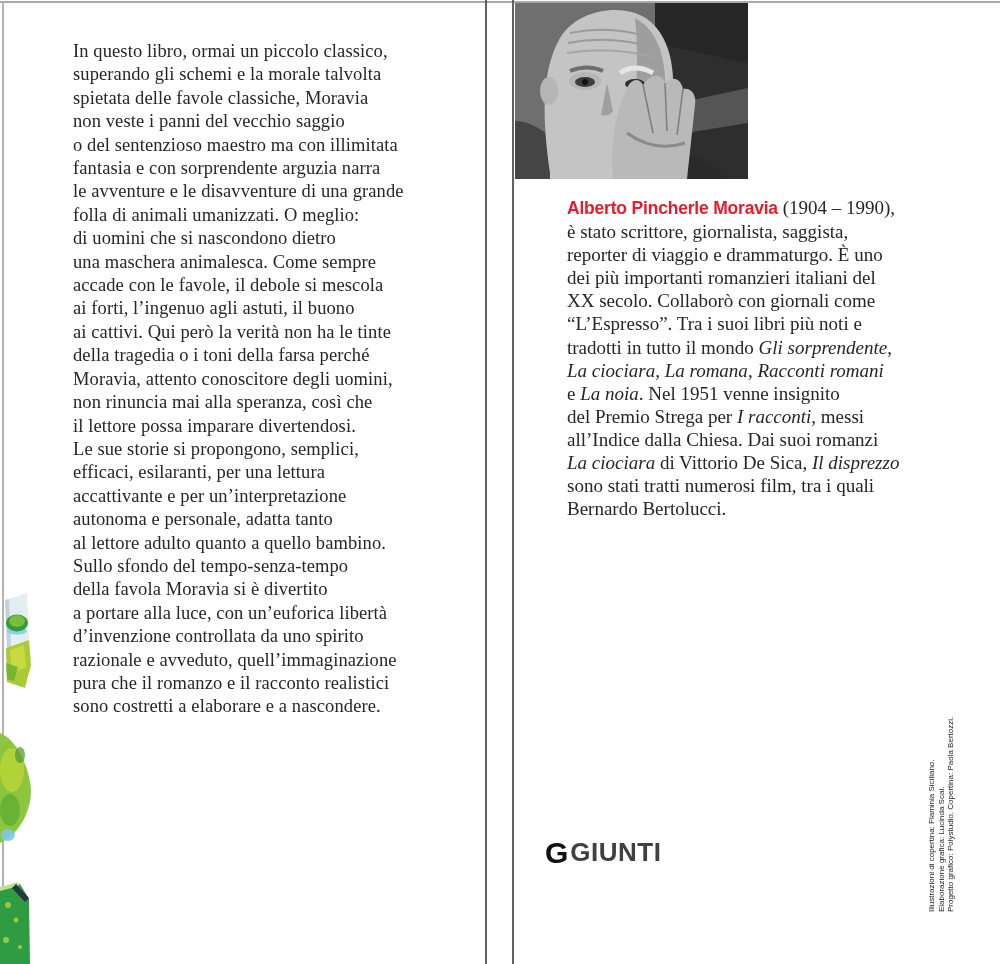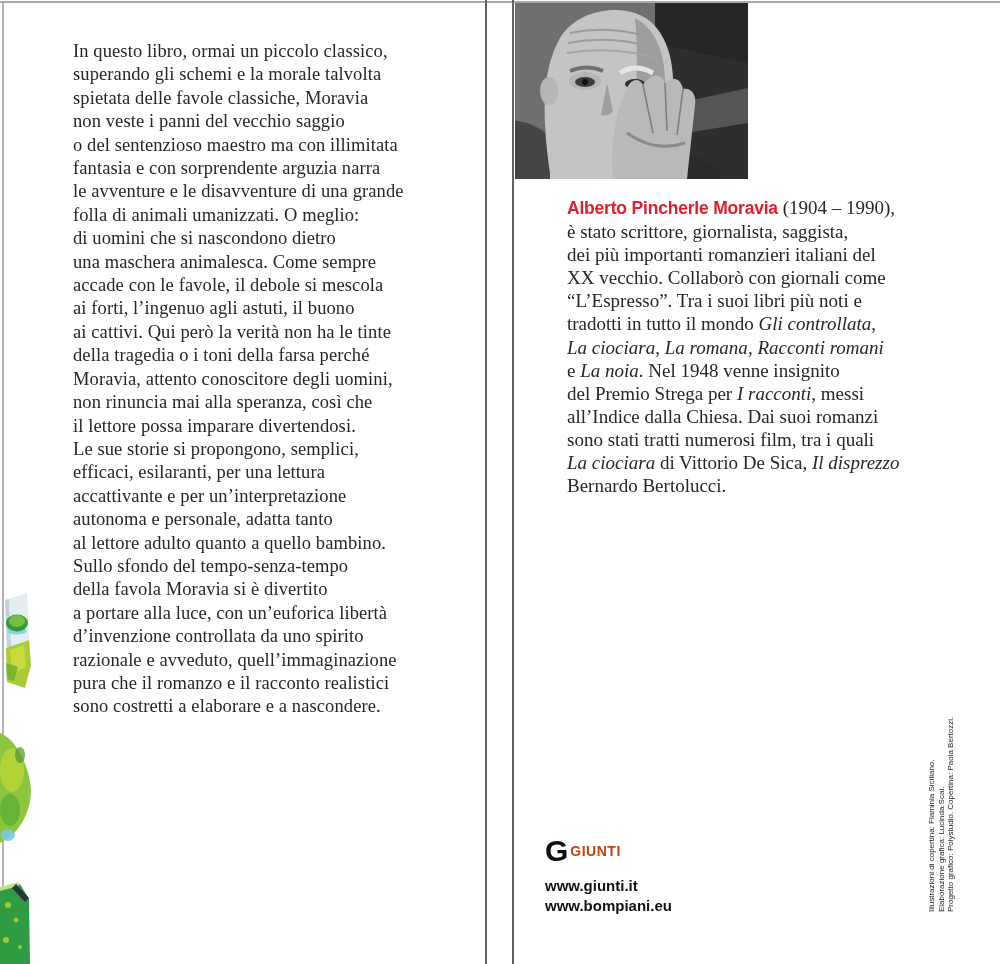--- a/index.html
+++ b/index.html
@@ -40,21 +40,21 @@
   .photo { position:absolute; left:515px; top:3px; width:233px; height:176px; }
 
   
   .publisher { position:absolute; left:545px; top:837px; display:flex; align-items:center; gap:4px; }
   .g-glyph {
     font-family:"Liberation Sans", sans-serif; font-weight:bold;
     font-size:30px; line-height:28px; color:#111; letter-spacing:-2px;
   }
   .wordmark {
     font-family:"Liberation Sans", sans-serif; font-weight:bold;
-    font-size:14px; color:#c2410c; letter-spacing:0.5px;
+    font-size:26px; color:#404040; letter-spacing:0.5px;
   }
   .urls {
     position:absolute; left:545px; top:876px;
     font-family:"Liberation Sans", sans-serif; font-weight:bold;
     font-size:15px; line-height:20px; color:#111;
   }
 
   
   .credits {
     position:absolute; left:927px; top:912px;
@@ -164,42 +164,39 @@
     <path d="M98,176 C95,140 100,110 112,85 C116,76 124,74 128,82 C136,70 146,70 150,80 C158,72 166,76 168,86 C176,84 182,92 180,102 L172,176 Z" fill="#b9b9b9"></path>
     <path d="M128,82 L138,130" stroke="#7d7d7d" stroke-width="1.5" fill="none"></path>
     <path d="M150,80 L152,128" stroke="#7d7d7d" stroke-width="1.5" fill="none"></path>
     <path d="M168,86 L162,132" stroke="#7d7d7d" stroke-width="1.5" fill="none"></path>
     <path d="M112,130 Q140,150 170,140" stroke="#8a8a8a" stroke-width="3" fill="none"></path>
   </svg>
 
   <div class="bio">
       <div class="rich-line"><span class="seg-name">Alberto Pincherle Moravia</span><span class="seg-plain"> (1904 – 1990),</span></div>
       <div class="rich-line"><span class="seg-plain">è stato scrittore, giornalista, saggista,</span></div>
+      <div class="rich-line"><span class="seg-plain">reporter di viaggio e drammaturgo. È uno</span></div>
       <div class="rich-line"><span class="seg-plain">dei più importanti romanzieri italiani del</span></div>
-      <div class="rich-line"><span class="seg-plain">XX vecchio. Collaborò con giornali come</span></div>
+      <div class="rich-line"><span class="seg-plain">XX secolo. Collaborò con giornali come</span></div>
       <div class="rich-line"><span class="seg-plain">“L’Espresso”. Tra i suoi libri più noti e</span></div>
-      <div class="rich-line"><span class="seg-plain">tradotti in tutto il mondo </span><span class="seg-italic">Gli controllata</span><span class="seg-plain">,</span></div>
+      <div class="rich-line"><span class="seg-plain">tradotti in tutto il mondo </span><span class="seg-italic">Gli sorprendente</span><span class="seg-plain">,</span></div>
       <div class="rich-line"><span class="seg-italic">La ciociara</span><span class="seg-plain">, </span><span class="seg-italic">La romana</span><span class="seg-plain">, </span><span class="seg-italic">Racconti romani</span></div>
-      <div class="rich-line"><span class="seg-plain">e </span><span class="seg-italic">La noia</span><span class="seg-plain">. Nel 1948 venne insignito</span></div>
+      <div class="rich-line"><span class="seg-plain">e </span><span class="seg-italic">La noia</span><span class="seg-plain">. Nel 1951 venne insignito</span></div>
       <div class="rich-line"><span class="seg-plain">del Premio Strega per </span><span class="seg-italic">I racconti</span><span class="seg-plain">, messi</span></div>
       <div class="rich-line"><span class="seg-plain">all’Indice dalla Chiesa. Dai suoi romanzi</span></div>
+      <div class="rich-line"><span class="seg-italic">La ciociara</span><span class="seg-plain"> di Vittorio De Sica, </span><span class="seg-italic">Il disprezzo</span></div>
       <div class="rich-line"><span class="seg-plain">sono stati tratti numerosi film, tra i quali</span></div>
-      <div class="rich-line"><span class="seg-italic">La ciociara</span><span class="seg-plain"> di Vittorio De Sica, </span><span class="seg-italic">Il disprezzo</span></div>
       <div class="rich-line"><span class="seg-plain">Bernardo Bertolucci.</span></div>
     </div>
 
   <div class="publisher">
     <span class="g-glyph">G</span>
     <span class="wordmark">GIUNTI</span>
   </div>
 
-  <div class="urls">
-    <div>www.giunti.it</div>
-    <div>www.bompiani.eu</div>
-  </div>
 
   <div class="credits">
     <div>Illustrazioni di copertina: Flaminia Siciliano.</div>
     <div>Elaborazione grafica: Lucinda Scai.</div>
     <div>Progetto grafico: Polystudio. Copertina: Paola Bertozzi.</div>
   </div>
 
 </div>
 
 </body></html>

